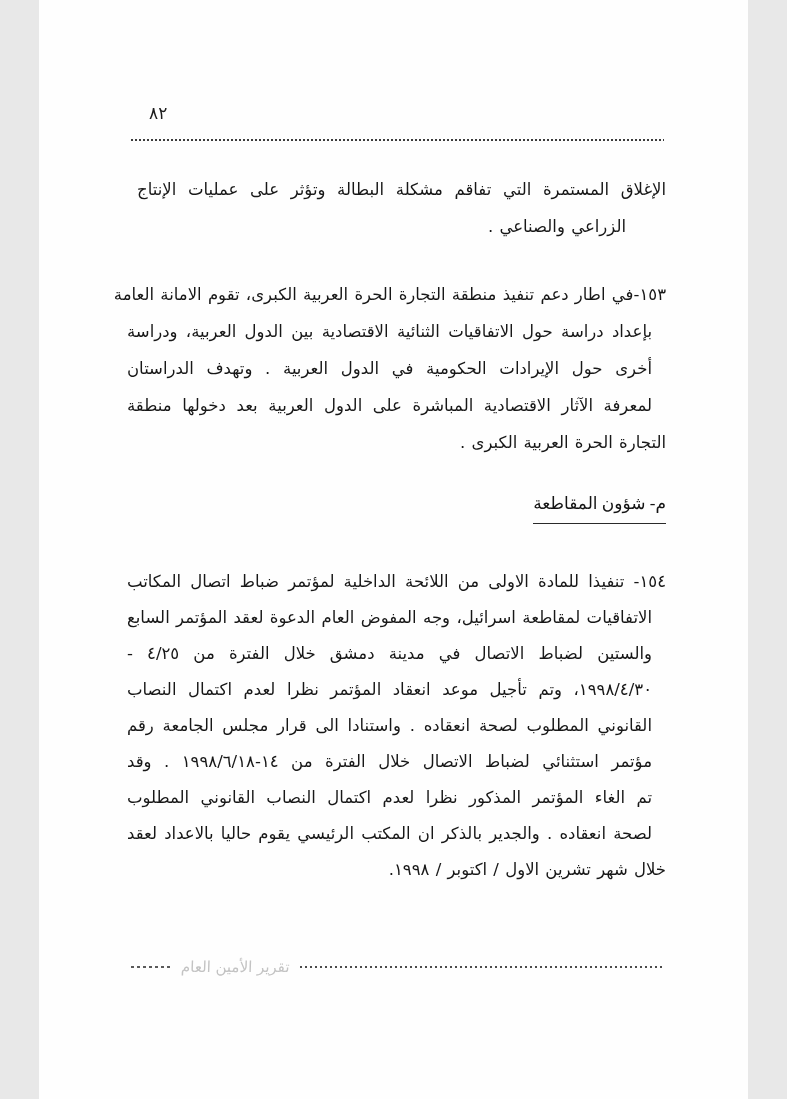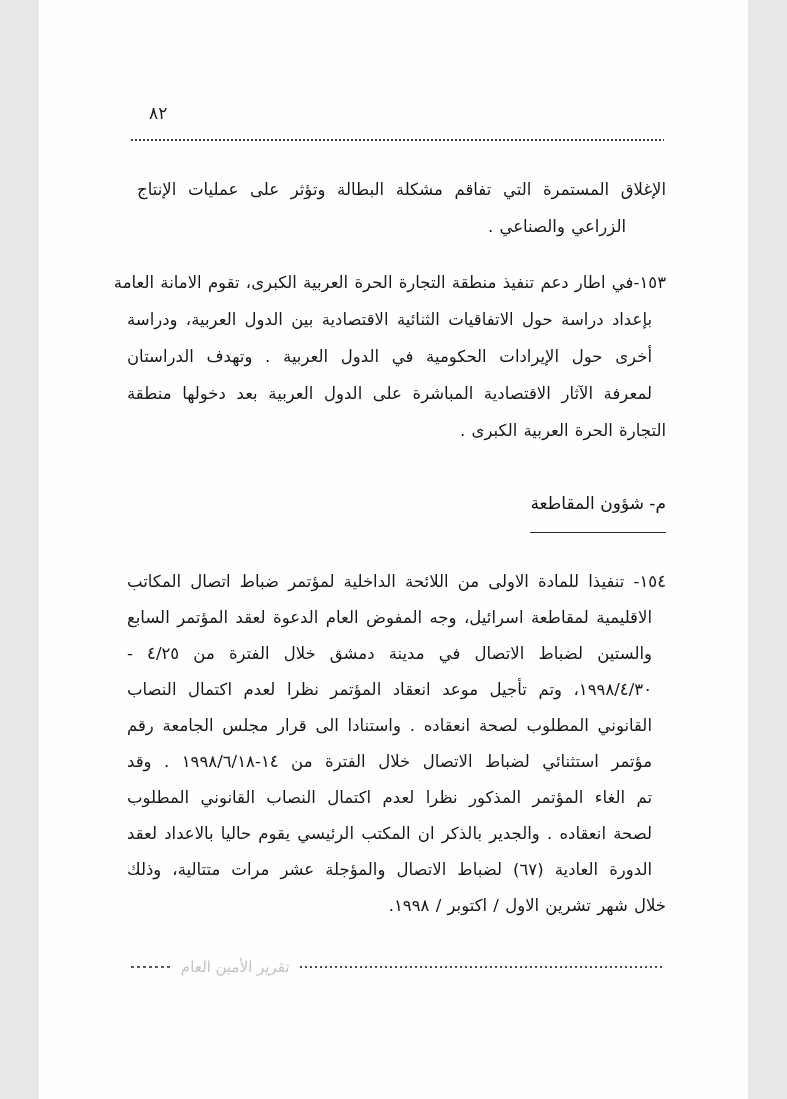--- a/index.html
+++ b/index.html
@@ -48,21 +48,22 @@
   .section-heading{
     position:absolute;
     top:488px;right:82px;
     font-size:17px;
     line-height:30px;
     color:#141414;
   }
   .section-heading .underlined{
     display:inline-block;
     border-bottom:1.6px solid #2a2a2a;
-    padding-bottom:14px;
+    padding-bottom:4px;
+    font-family:Liberation Serif, serif;
   }
   .footer{
     position:absolute;
     top:958px;left:92px;right:84px;
     display:flex;
     align-items:center;
     direction:ltr;
     gap:10px;
   }
   .footer .dash-short{
@@ -88,42 +89,41 @@
 
   <div class="page-number">٨٢</div>
 
   <div class="top-rule"></div>
 
   <div class="body-text" style="top:171px;margin-left:10px;">
       <div class="tline justify">الإغلاق المستمرة التي تفاقم مشكلة البطالة وتؤثر على عمليات الإنتاج</div>
       <div class="tline end wide-indent">الزراعي والصناعي .</div>
     </div>
 
-  <div class="body-text" style="top:264px;">
+  <div class="body-text" style="top:276px;">
       <div class="tline justify">١٥٣-في اطار دعم تنفيذ منطقة التجارة الحرة العربية الكبرى، تقوم الامانة العامة</div>
       <div class="tline justify cont">بإعداد دراسة حول الاتفاقيات الثنائية الاقتصادية بين الدول العربية، ودراسة</div>
       <div class="tline justify cont">أخرى حول الإيرادات الحكومية في الدول العربية . وتهدف الدراستان</div>
       <div class="tline justify cont">لمعرفة الآثار الاقتصادية المباشرة على الدول العربية بعد دخولها منطقة</div>
       <div class="tline end">التجارة الحرة العربية الكبرى .</div>
     </div>
 
   <div class="section-heading">
     <span class="underlined">م- شؤون المقاطعة</span>
   </div>
 
   <div class="body-text tight" style="top:564px;">
       <div class="tline justify">١٥٤- تنفيذا للمادة الاولى من اللائحة الداخلية لمؤتمر ضباط اتصال المكاتب</div>
-      <div class="tline justify cont">الاقليمية لمقاطعة اسرائيل، وجه المفوض العام الدعوة لعقد المؤتمر السابع</div>
+      <div class="tline justify cont">الاتفاقيات لمقاطعة اسرائيل، وجه المفوض العام الدعوة لعقد المؤتمر السابع</div>
       <div class="tline justify cont">والستين لضباط الاتصال في مدينة دمشق خلال الفترة من ٤/٢٥ -</div>
       <div class="tline justify cont">١٩٩٨/٤/٣٠، وتم تأجيل موعد انعقاد المؤتمر  نظرا لعدم اكتمال النصاب</div>
       <div class="tline justify cont">القانوني المطلوب لصحة انعقاده . واستنادا الى قرار مجلس الجامعة رقم</div>
       <div class="tline justify cont">مؤتمر استثنائي لضباط الاتصال خلال  الفترة من ١٤-١٩٩٨/٦/١٨ . وقد</div>
       <div class="tline justify cont">تم الغاء المؤتمر المذكور نظرا لعدم اكتمال النصاب القانوني المطلوب</div>
       <div class="tline justify cont">لصحة انعقاده . والجدير بالذكر ان المكتب الرئيسي يقوم حاليا بالاعداد لعقد</div>
-      <div class="tline justify cont">الدورة العادية (٦٧) لضباط الاتصال والمؤجلة عشر مرات متتالية، وذلك</div>
       <div class="tline end">خلال شهر تشرين الاول / اكتوبر / ١٩٩٨.</div>
     </div>
 
   <div class="footer">
     <div class="dash-short"></div>
     <div class="watermark">تقرير الأمين العام</div>
     <div class="dots-long"></div>
   </div>
 
 </div>

